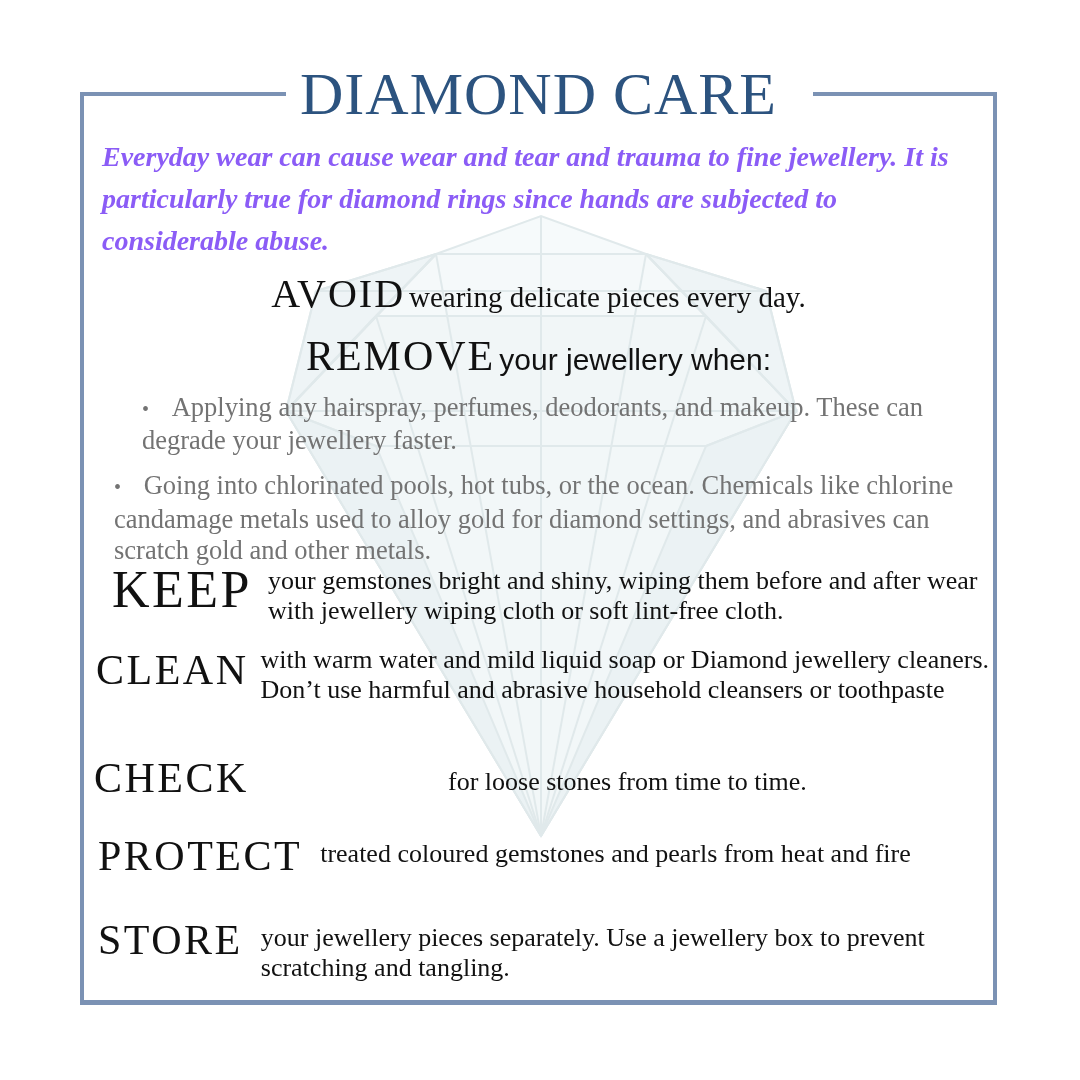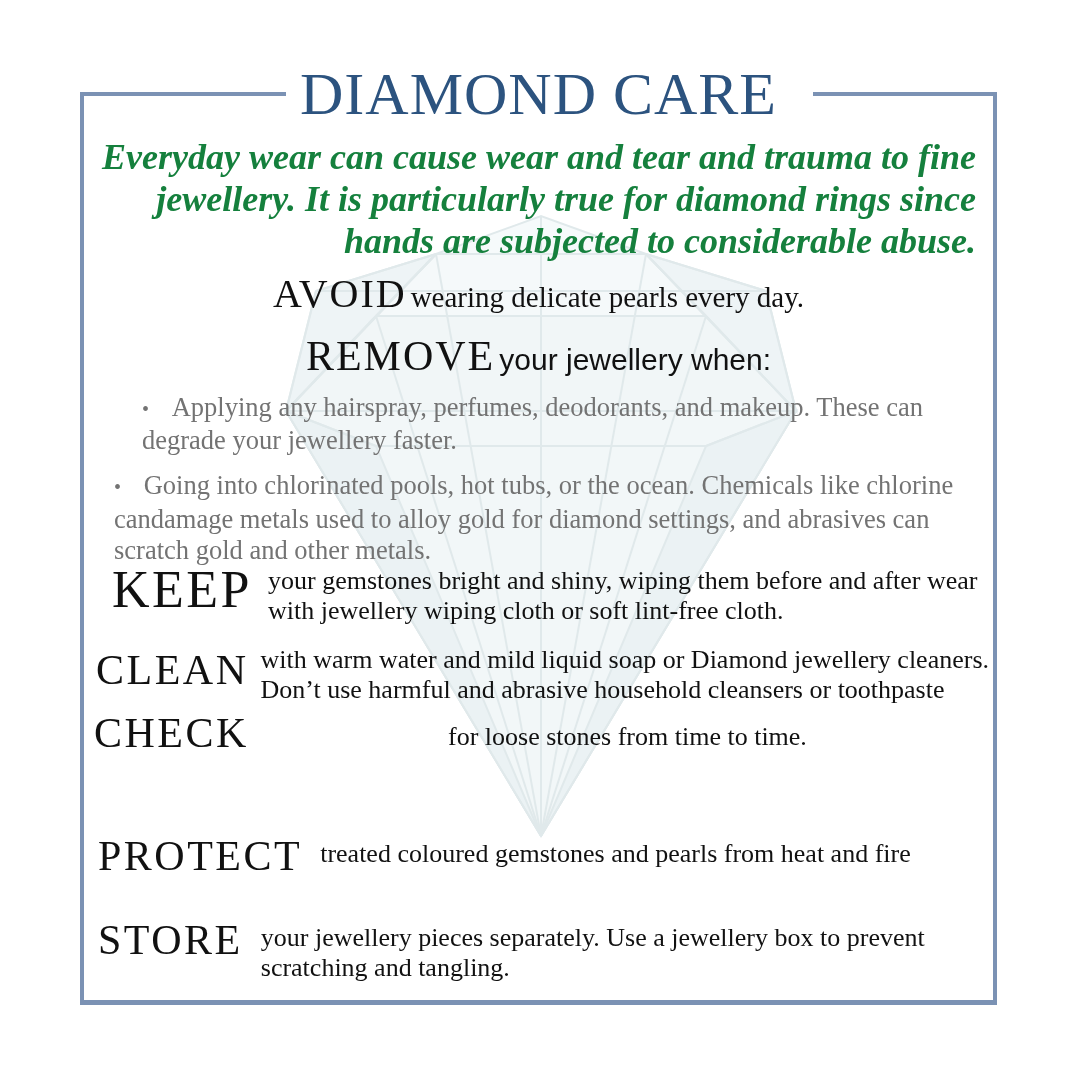--- a/index.html
+++ b/index.html
@@ -72,27 +72,27 @@
     letter-spacing: 1px;
     color: #2c537f;
     white-space: nowrap;
   }
 
   .intro {
     position: absolute;
     left: 18px;
     top: 136px;
     width: 874px;
-    text-align: right;
+    text-align: left;
     font-family: "Liberation Serif", "DejaVu Serif", serif;
     font-style: italic;
     font-weight: bold;
-    font-size: 36px;
+    font-size: 28px;
     line-height: 42px;
-    color: #15803d;
+    color: #8b5cf6;
   }
 
   
   .center-row {
     position: absolute;
     width: 909px;
     left: 0;
     text-align: center;
     white-space: nowrap;
   }
@@ -164,21 +164,21 @@
   }
 
   #row-keep    { left: 28px;  top: 566px;  width: 880px; }
   #row-keep .kw    { font-size: 52px; line-height: 44px; padding-top: 2px; }
   #row-keep .body  { padding-left: 16px; width: 710px; }
 
   #row-clean   { left: 12px;  top: 645px;  width: 896px; }
   #row-clean .kw   { font-size: 42px; line-height: 46px; padding-top: 2px; }
   #row-clean .body { padding-left: 12px; width: 720px; }
 
-  #row-check   { left: 10px;  top: 710px;  width: 890px; }
+  #row-check   { left: 10px;  top: 755px;  width: 890px; }
   #row-check .kw   { font-size: 42px; line-height: 46px; }
   #row-check .body { padding-left: 22px; padding-top: 12px; text-align: center; }
 
   #row-protect { left: 14px;  top: 833px;  width: 890px; }
   #row-protect .kw   { font-size: 42px; line-height: 46px; }
   #row-protect .body { padding-left: 18px; padding-top: 6px; width: 580px; }
 
   #row-store   { left: 14px;  top: 917px;  width: 890px; }
   #row-store .kw   { font-size: 42px; line-height: 46px; }
   #row-store .body { padding-left: 18px; padding-top: 6px; width: 700px; }
@@ -234,21 +234,21 @@
   <div class="frame-bottom"></div>
 
   <div id="content">
 
     <div class="title">DIAMOND CARE</div>
 
     <div class="intro">Everyday wear can cause wear and tear and trauma to fine jewellery. It is particularly true for diamond rings since hands are subjected to considerable abuse.</div>
 
     <div class="center-row" id="row-avoid">
       <span class="kw">AVOID</span>
-      <span class="rest">wearing delicate pearls every day.</span>
+      <span class="rest">wearing delicate pieces every day.</span>
     </div>
 
     <div class="center-row" id="row-remove">
       <span class="kw">REMOVE</span>
       <span class="rest">your jewellery when:</span>
     </div>
 
     <div class="bullets">
       <div class="bullet" id="bullet-1">
         <span class="dot">•</span>

